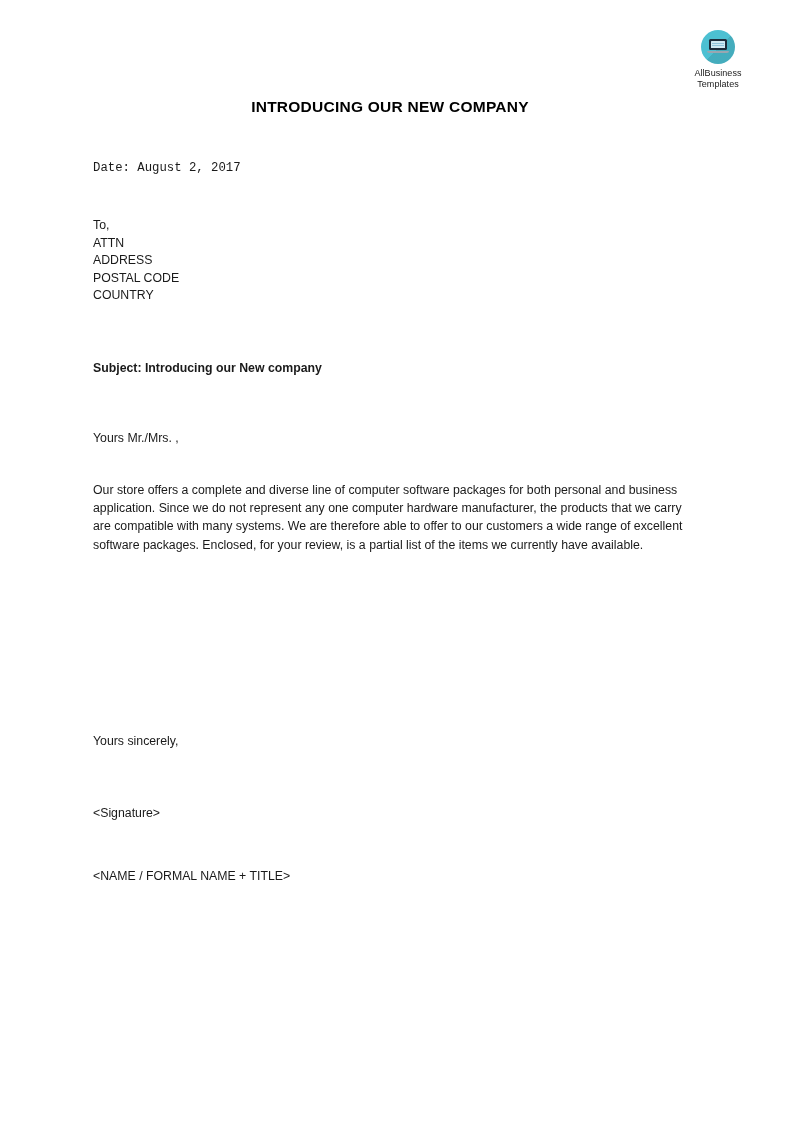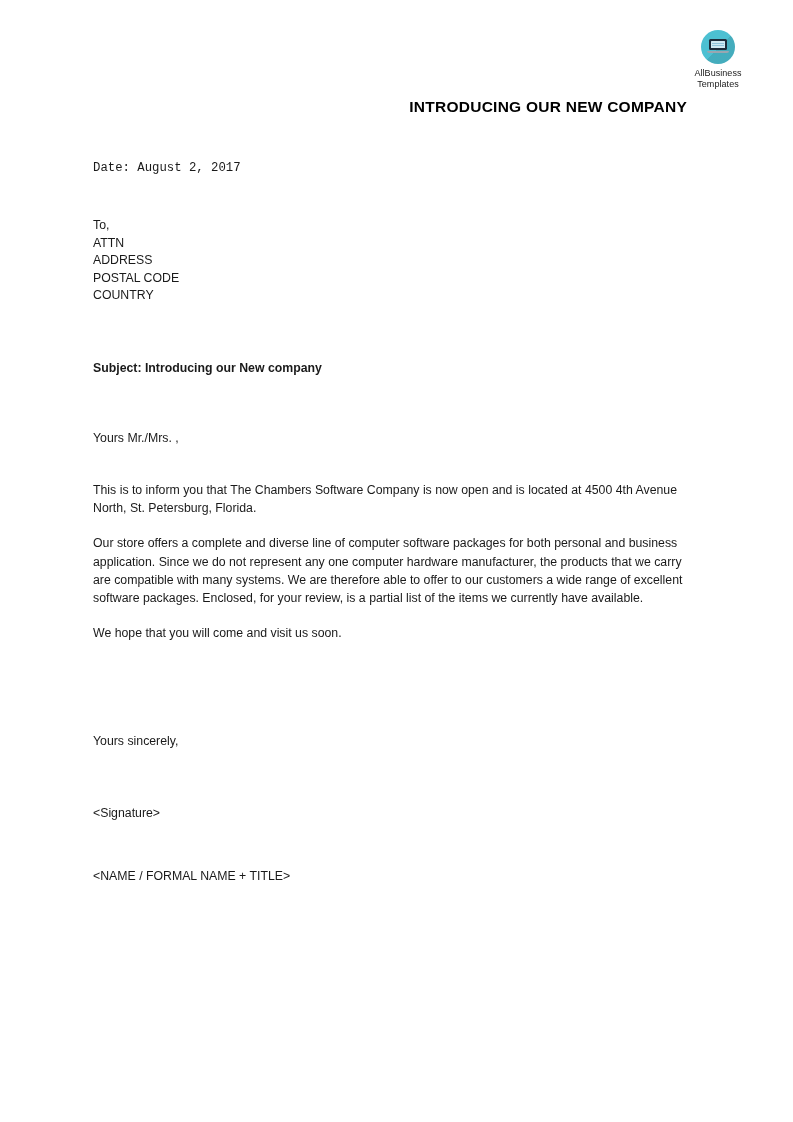--- a/index.html
+++ b/index.html
@@ -100,21 +100,21 @@
 
   
   .doc {
     position: absolute;
     left: 93px;
     top: 0;
     width: 594px;
   }
 
   .doc-title {
-    text-align: right;
+    text-align: center;
     font-size: 15.5px;
     font-weight: bold;
     letter-spacing: 0.25px;
     color: #000000;
     position: absolute;
     top: 98px;
     left: 0;
     width: 594px;
   }
 
@@ -179,23 +179,21 @@
       <div class="line">ADDRESS</div>
       <div class="line">POSTAL CODE</div>
       <div class="line">COUNTRY</div>
     </div>
 
     <div class="line subject">Subject: Introducing our New company</div>
 
     <div class="line salutation">Yours Mr./Mrs. ,</div>
 
     <div class="body-copy">
-      <p>This is to inform you that The Chambers Software Company is now open and is located at 4500 4th Avenue North, St. Petersburg, Florida.</p>
       <p>Our store offers a complete and diverse line of computer software packages for both personal and business application.  Since we do not represent any one computer hardware manufacturer, the products that we carry are compatible with many systems.  We are therefore able to offer to our customers a wide range of excellent software packages.  Enclosed, for your review, is a partial list of the items we currently have available.</p>
-      <p>We hope that you will come and visit us soon.</p>
     </div>
 
     <div class="line closing">Yours sincerely,</div>
 
     <div class="line signature">&lt;Signature&gt;</div>
 
     <div class="line name-title">&lt;NAME / FORMAL NAME + TITLE&gt;</div>
 
   </div>
 </div>

